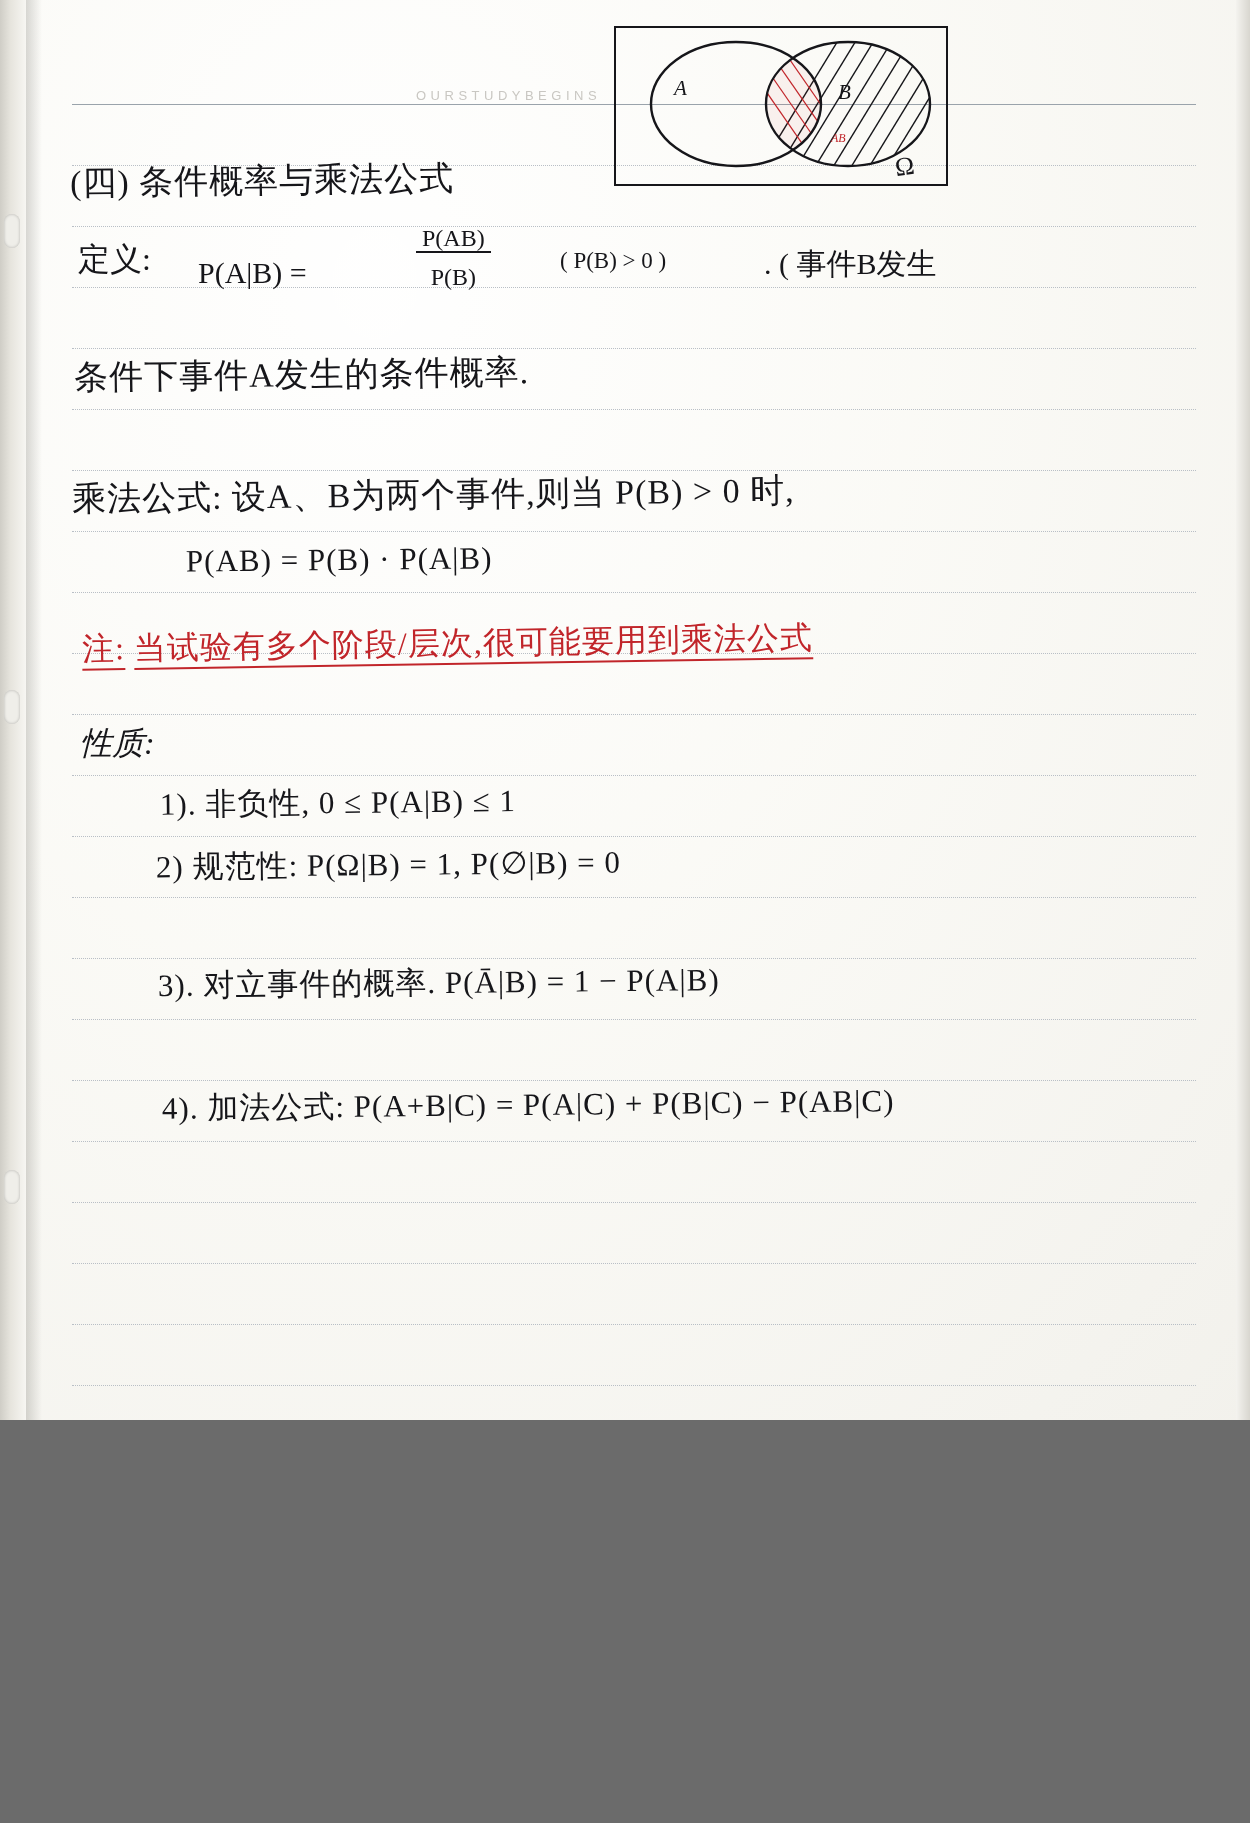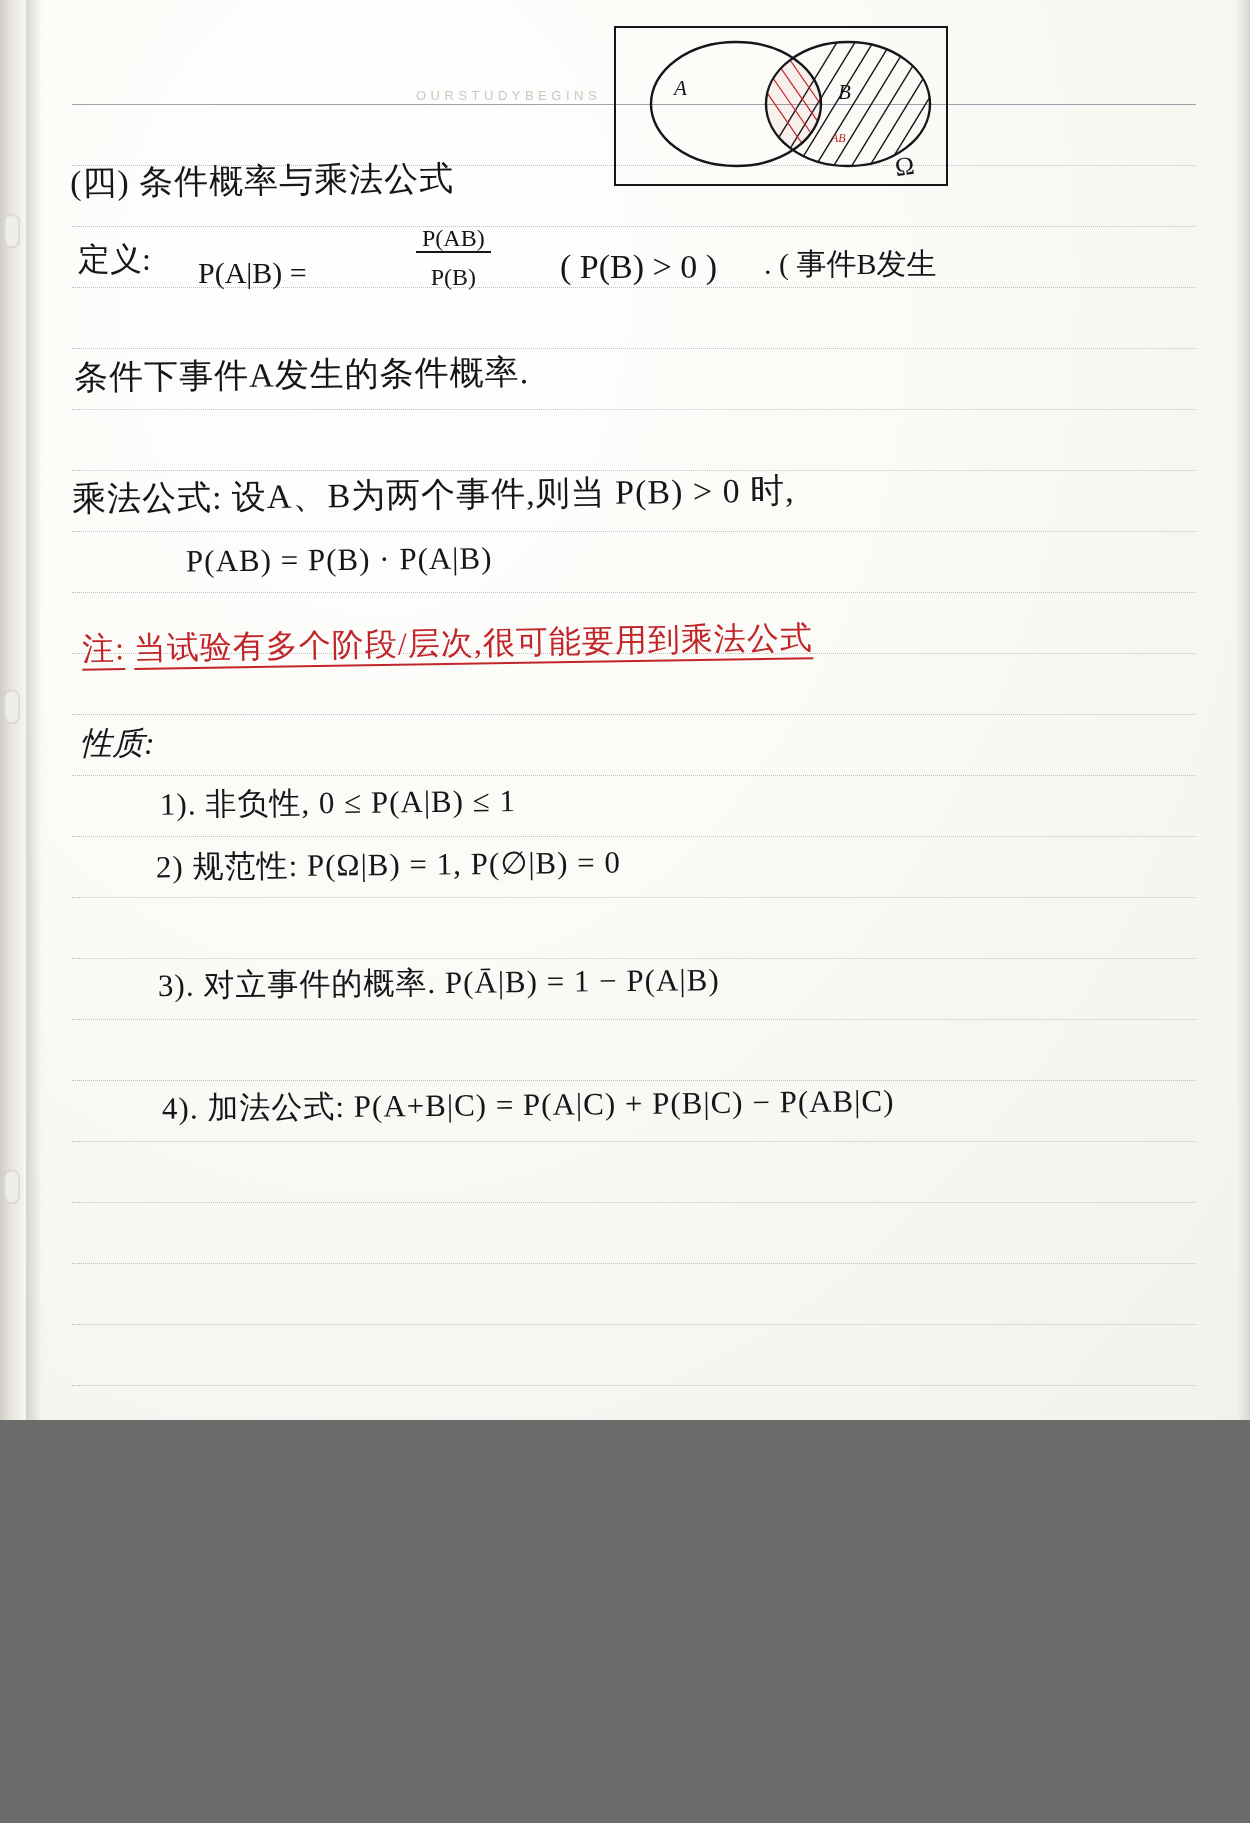--- a/index.html
+++ b/index.html
@@ -242,21 +242,21 @@
   <div class="omega">Ω</div>
 
   <div class="hw line-main" style="left:70px; top:158px;">(四) 条件概率与乘法公式</div>
 
   <div class="hw" style="left:78px; top:238px; font-size:32px;">定义:</div>
   <div class="hw" style="left:198px; top:240px; font-size:30px;margin-top:16px;">P(A|B) =</div>
   <div class="hw frac" style="left:412px; top:228px;">
     <span class="num">P(AB)</span>
     <span class="den">P(B)</span>
   </div>
-  <div class="hw" style="left:560px; top:248px; font-size:34px;">( P(B) &gt; 0 )</div>
+  <div class="hw" style="left:560px; top:248px; font-size:23px;">( P(B) &gt; 0 )</div>
   <div class="hw" style="left:764px; top:244px; font-size:30px;font-family:Liberation Serif, serif;">. ( 事件B发生</div>
 
   <div class="hw line-main" style="left:74px; top:352px;">条件下事件A发生的条件概率.</div>
 
   <div class="hw line-main" style="left:72px; top:472px;">
     <span>乘法公式:</span>
     <span>设A、B为两个事件,则当 P(B) &gt; 0 时,</span>
   </div>
   <div class="hw line-sub" style="left:186px; top:542px;">P(AB) = P(B) · P(A|B)</div>
 

